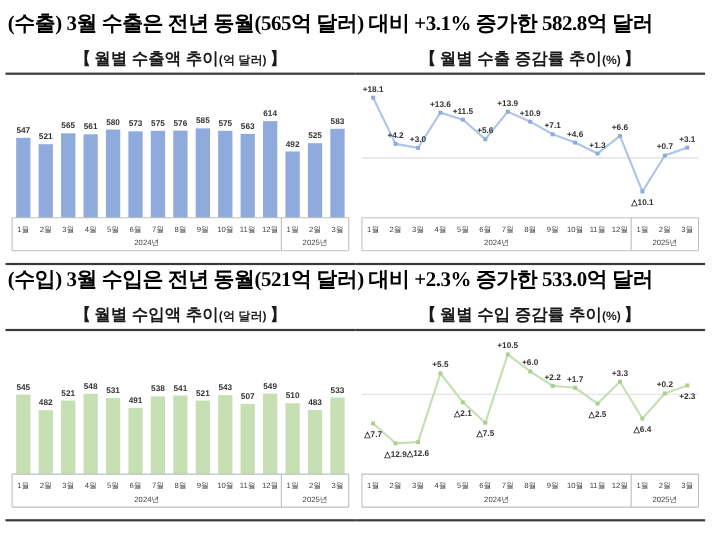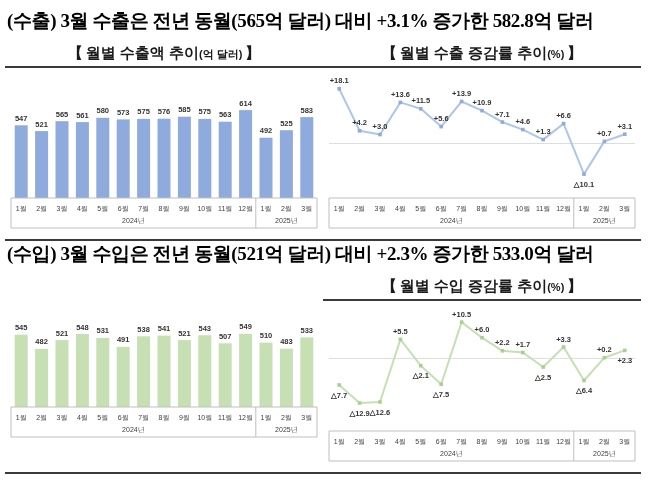--- a/index.html
+++ b/index.html
@@ -146,20 +146,23 @@
           <text class="cat" x="128.4" y="154" text-anchor="middle">2024년</text>
           <text class="cat" x="281.4" y="154" text-anchor="middle">2025년</text>
         </svg>
     </section>
   </div>
 
   <div class="headline second">(수입) 3월 수입은 전년 동월(521억 달러) 대비 +2.3% 증가한 533.0억 달러</div>
 
   <div class="charts-row">
     <section class="panel">
+      <div class="panel-title">
+        <span class="t-brk">【</span><span>월별 수입액 추이</span><span class="t-unit">(억 달러)</span><span class="t-brk">】</span>
+      </div>
       <svg class="chart" width="318" height="170" viewBox="0 0 318 170">
           <rect x="9.7" y="56.7" width="13" height="72.3" fill="#C6E0B4"></rect>
           <text class="vlab" x="16.2" y="52.2" text-anchor="middle">545</text>
           <rect x="30.1" y="70.9" width="13" height="58.1" fill="#C6E0B4"></rect>
           <text class="vlab" x="36.6" y="66.4" text-anchor="middle">482</text>
           <rect x="50.5" y="62.1" width="13" height="66.9" fill="#C6E0B4"></rect>
           <text class="vlab" x="57.0" y="57.6" text-anchor="middle">521</text>
           <rect x="70.9" y="56.0" width="13" height="73.0" fill="#C6E0B4"></rect>
           <text class="vlab" x="77.4" y="51.5" text-anchor="middle">548</text>
           <rect x="91.3" y="59.9" width="13" height="69.1" fill="#C6E0B4"></rect>

